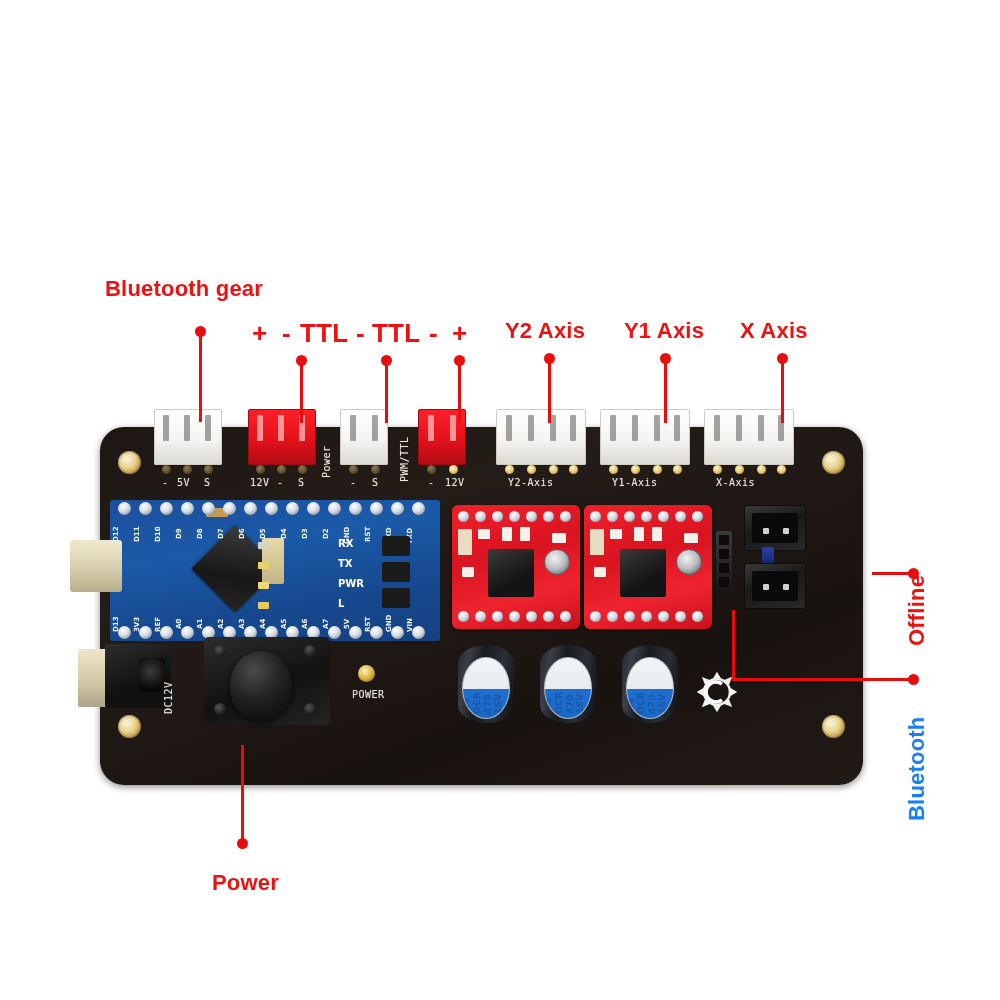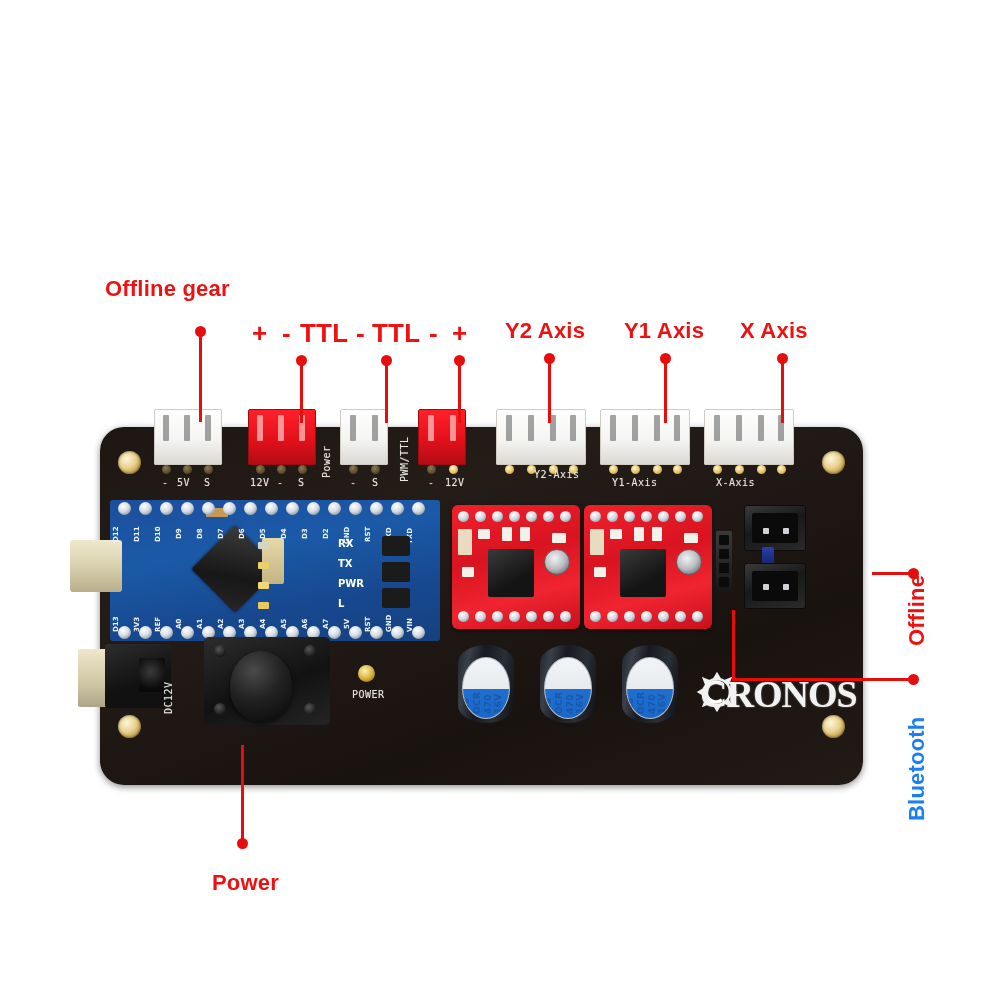--- a/index.html
+++ b/index.html
@@ -265,21 +265,21 @@
     <div class="conn white" style="left:396px; top:-18px; width:90px; height:56px;">
       <div class="slot" style="left:9px;"></div>
         <div class="slot" style="left:31px;"></div>
         <div class="slot" style="left:53px;"></div>
         <div class="slot" style="left:73px;"></div>
     </div>
     <div class="pinpad" style="left:405px; top:38px;"></div>
     <div class="pinpad" style="left:427px; top:38px;"></div>
     <div class="pinpad" style="left:449px; top:38px;"></div>
     <div class="pinpad" style="left:469px; top:38px;"></div>
-    <div class="silk" style="left:408px; top:42px;margin-left:26px;">Y2-Axis</div>
+    <div class="silk" style="left:408px; top:50px;">Y2-Axis</div>
 
     <div class="conn white" style="left:500px; top:-18px; width:90px; height:56px;">
       <div class="slot" style="left:9px;"></div>
         <div class="slot" style="left:31px;"></div>
         <div class="slot" style="left:53px;"></div>
         <div class="slot" style="left:73px;"></div>
     </div>
     <div class="pinpad" style="left:509px; top:38px;"></div>
     <div class="pinpad" style="left:531px; top:38px;"></div>
     <div class="pinpad" style="left:553px; top:38px;"></div>
@@ -497,24 +497,23 @@
     </div>
 
     <svg id="gearC" viewBox="0 0 44 44">
       <g fill="none" stroke="#f0f0f0" stroke-width="2.4">
         <circle cx="22" cy="22" r="13"></circle>
         <path d="M22 4 L25 9 L19 9 Z M22 40 L19 35 L25 35 Z M4 22 L9 19 L9 25 Z M40 22 L35 25 L35 19 Z
                  M9 9 L14 11 L11 14 Z M35 35 L30 33 L33 30 Z M35 9 L33 14 L30 11 Z M9 35 L11 30 L14 33 Z" fill="#f0f0f0"></path>
       </g>
       <path d="M27 14 A10 10 0 1 0 27 30" fill="none" stroke="#ffffff" stroke-width="3.6"></path>
     </svg>
-    <div id="logo">CRONOS</div>
   </div>
 
-  <div class="callout-label" style="left:105px; top:276px; font-size:22px;">Offline gear</div>
+  <div class="callout-label" style="left:105px; top:276px; font-size:22px;">Bluetooth gear</div>
   <div class="dot" style="left:195px; top:326px;"></div>
   <div class="leader v" style="left:199px; top:332px; height:90px;"></div>
 
   <div class="callout-label" style="left:252px; top:318px; font-size:26px;">+</div>
 
   <div class="callout-label" style="left:282px; top:318px; font-size:26px;">-</div>
 
   <div class="callout-label" style="left:300px; top:318px; font-size:26px;">TTL</div>
   <div class="dot" style="left:296px; top:355px;"></div>
   <div class="leader v" style="left:300px; top:361px; height:62px;"></div>

